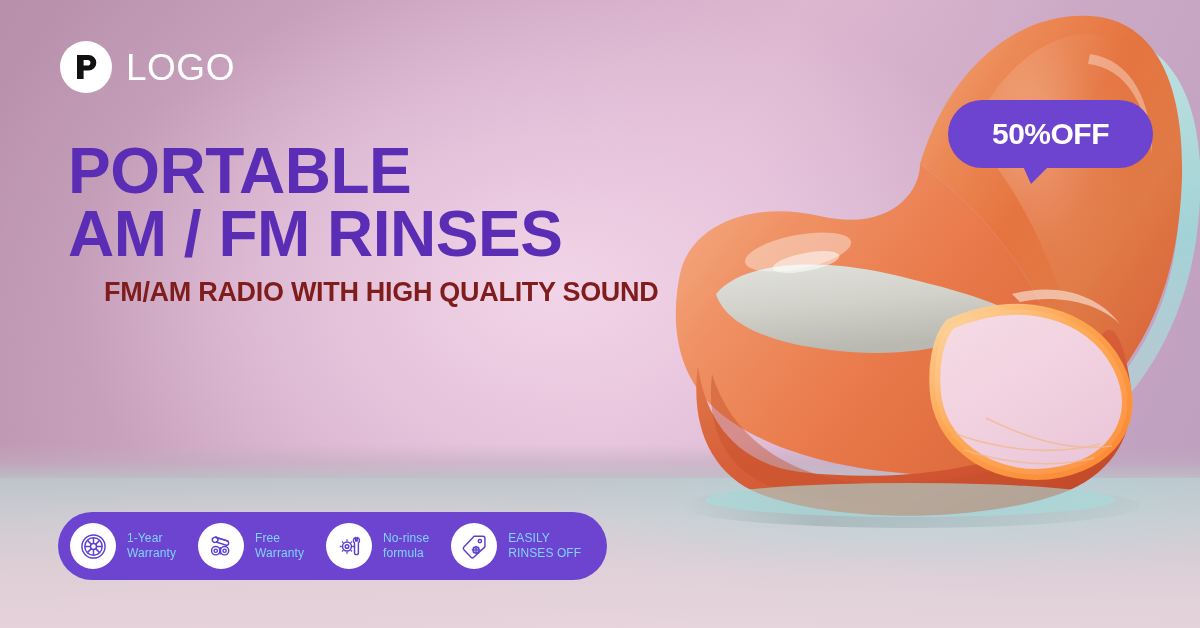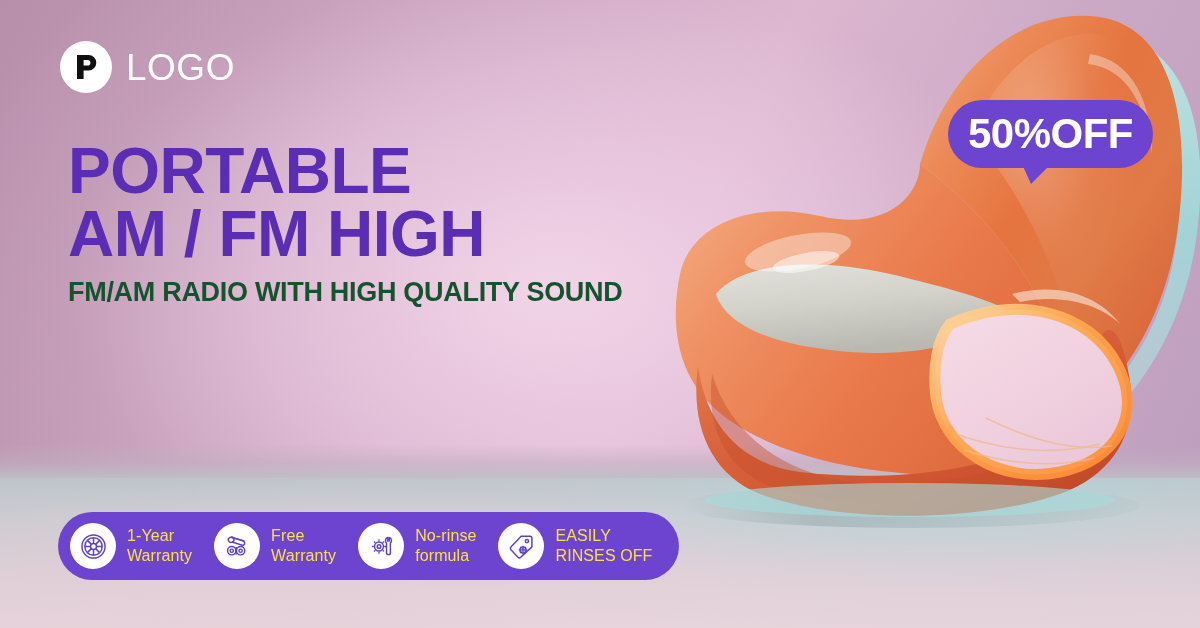--- a/index.html
+++ b/index.html
@@ -85,25 +85,26 @@
   .headline {
     color:#5b2db5;
     font-size:64px;
     font-weight:bold;
     line-height:0.98;
     letter-spacing:-0.5px;
     white-space:nowrap;
   }
   .subhead {
     margin-top:12px;
-    color:#14532d;
+    color:#7f1d1d;
     font-size:27px;
     font-weight:bold;
     letter-spacing:-0.3px;
     white-space:nowrap;
+    margin-left:36px;
   }
 
   
   .product {
     position:absolute;
     left:620px; top:-6px;
     width:590px; height:545px;
   }
   .product svg { display:block; width:100%; height:100%; }
 
@@ -113,21 +114,21 @@
     width:205px; height:68px;
   }
   .badge-body {
     position:absolute; inset:0;
     background:#6d44cf;
     border-radius:34px;
     display:flex; align-items:center; justify-content:center;
   }
   .badge-text {
     color:#ffffff;
-    font-size:42px;
+    font-size:30px;
     font-weight:bold;
     letter-spacing:-0.5px;
     line-height:1;
   }
   .badge-tail {
     position:absolute;
     left:74px; bottom:-16px;
     width:0; height:0;
     border-left:9px solid transparent;
     border-right:20px solid transparent;
@@ -150,22 +151,22 @@
   }
   .feature:last-child { padding-right:0; }
   .feature-icon {
     width:46px; height:46px; border-radius:50%;
     background:#ffffff;
     display:flex; align-items:center; justify-content:center;
     flex:0 0 auto;
   }
   .feature-icon svg { display:block; }
   .feature-label {
-    color:#fde047;
-    font-size:16px;
+    color:#7dd3fc;
+    font-size:12px;
     line-height:1.22;
     white-space:pre-line;
     letter-spacing:0.1px;
   }
 </style>
 </head>
 <body>
 
 <div class="banner">
 
@@ -279,21 +280,21 @@
       <svg width="30" height="30" viewBox="0 0 30 30" xmlns="http://www.w3.org/2000/svg">
         <path d="M6 3 H17.5 A7.8 7.8 0 0 1 17.5 18.6 H12.6 V27 H6 Z
                  M12.6 8 V13.6 H16.6 A2.8 2.8 0 0 0 16.6 8 Z" fill="#111111" fill-rule="evenodd"></path>
       </svg>
     </div>
     <span class="logo-text">LOGO</span>
   </div>
 
   <div class="copy">
     <div class="headline">PORTABLE</div>
-    <div class="headline line2">AM / FM HIGH</div>
+    <div class="headline line2">AM / FM RINSES</div>
     <div class="subhead">FM/AM RADIO WITH HIGH QUALITY SOUND</div>
   </div>
 
   <div class="badge">
     <div class="badge-body">
       <span class="badge-text">50%OFF</span>
     </div>
     <div class="badge-tail"></div>
   </div>
 

